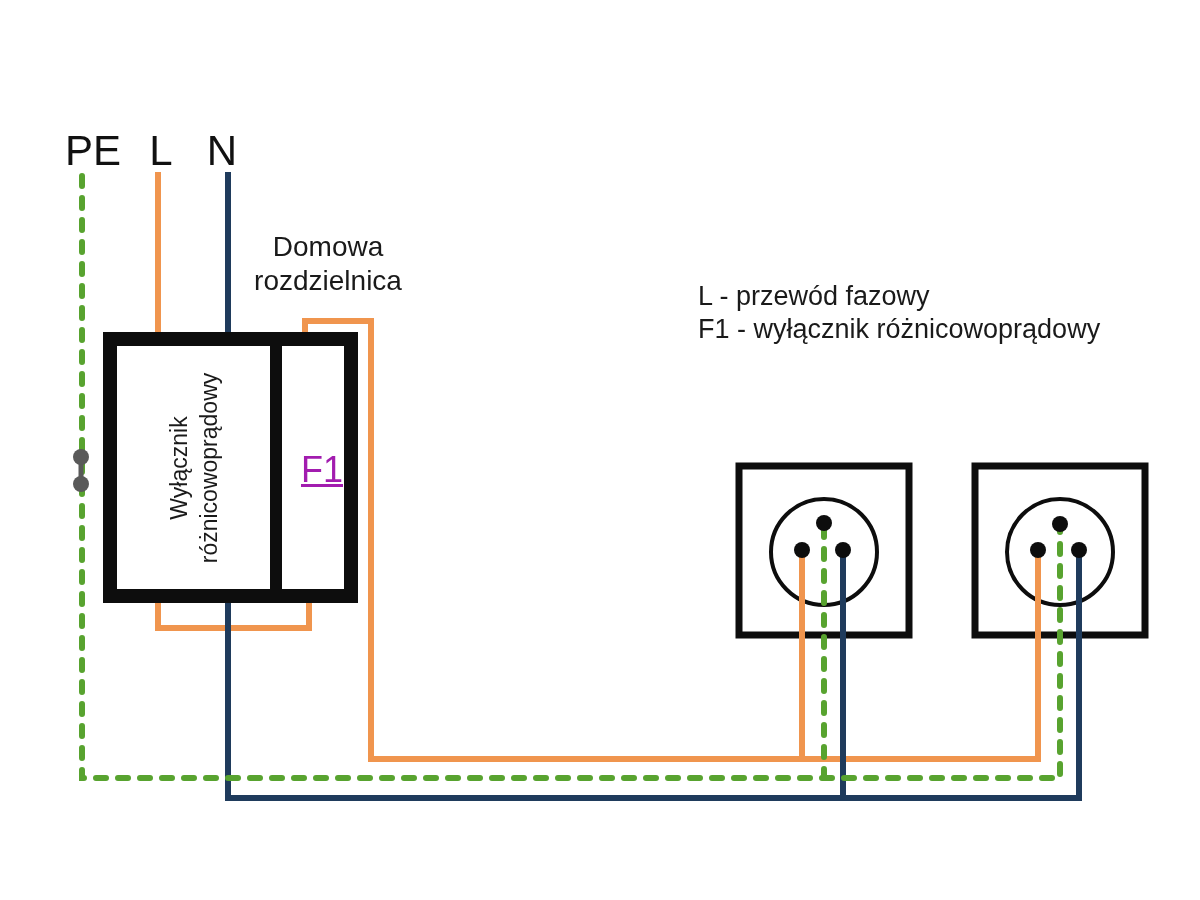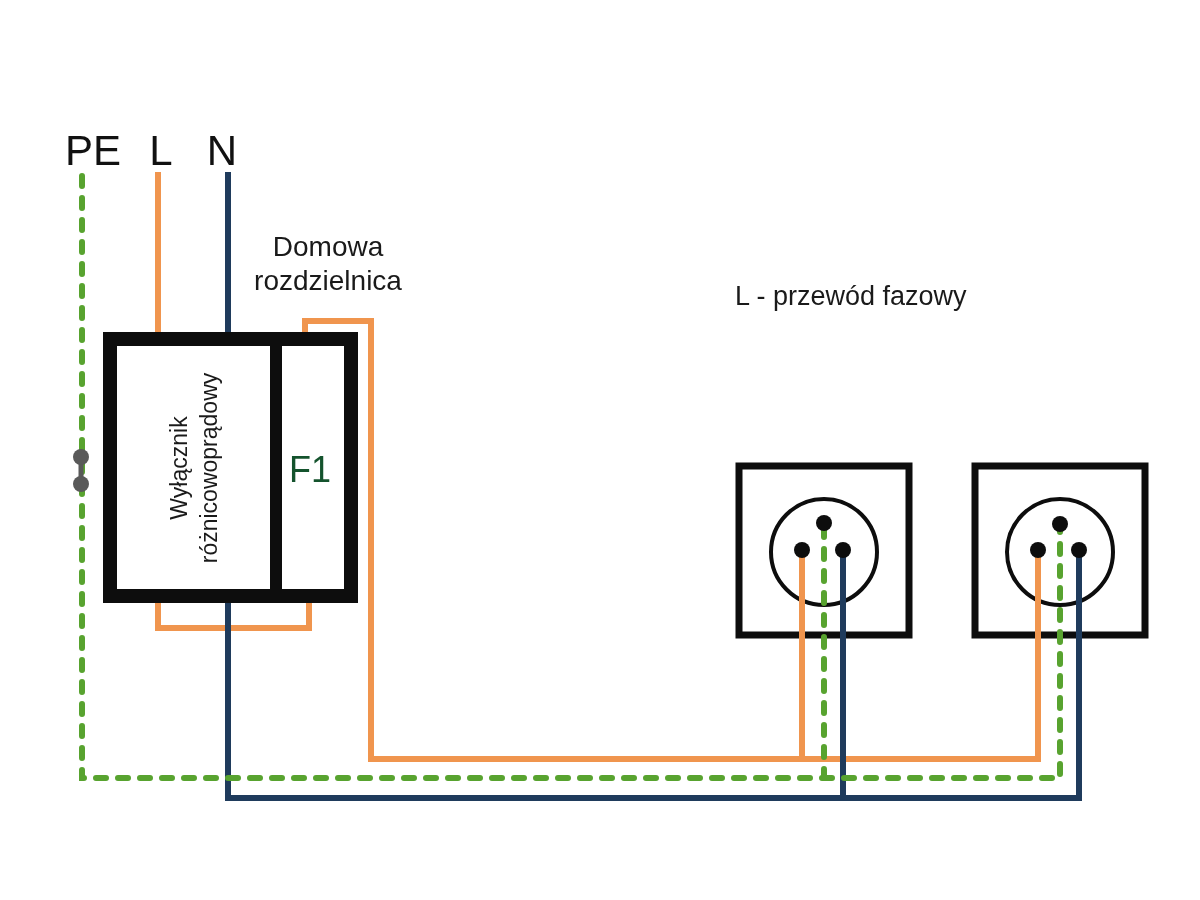--- a/index.html
+++ b/index.html
@@ -14,23 +14,23 @@
   .wire-label{font-size:42px;color:#111;}
   .lbl-pe{left:93px;top:151px;}
   .lbl-l{left:161px;top:151px;}
   .lbl-n{left:222px;top:151px;}
   .panel-title{left:328px;top:264px;font-size:28px;line-height:34px;}
   .rcd-label{
     left:194px;top:468px;font-size:23px;line-height:30px;
     transform:translate(-50%,-50%) rotate(-90deg);text-align:center;
     color:#1a1a1a;
   }
-  .f1-label{left:310px;top:470px;font-size:36px;color:#14532d;}
+  .f1-label{left:322px;top:470px;font-size:36px;color:#a21caf;text-decoration:underline;}
   .legend{position:absolute;left:698px;top:280px;}
-  .legend-line{font-size:27px;line-height:33px;color:#1a1a1a;white-space:pre;margin-left:37px;}
+  .legend-line{font-size:27px;line-height:33px;color:#1a1a1a;white-space:pre;}
 </style>
 </head>
 <body>
 
 <div class="stage">
 
   <svg width="1200" height="900" viewBox="0 0 1200 900">
 
     <g>
       <rect x="739" y="466" width="170" height="169" fill="#ffffff" stroke="#0D0D0D" stroke-width="7"></rect>
@@ -88,15 +88,16 @@
   <div class="txt center panel-title">Domowa
 rozdzielnica</div>
 
   <div class="txt rcd-label">Wyłącznik
 różnicowoprądowy</div>
 
   <div class="txt center f1-label">F1</div>
 
   <div class="legend">
     <div class="legend-line">L - przewód fazowy</div>
+    <div class="legend-line">F1 - wyłącznik różnicowoprądowy</div>
   </div>
 
 </div>
 
 </body></html>

